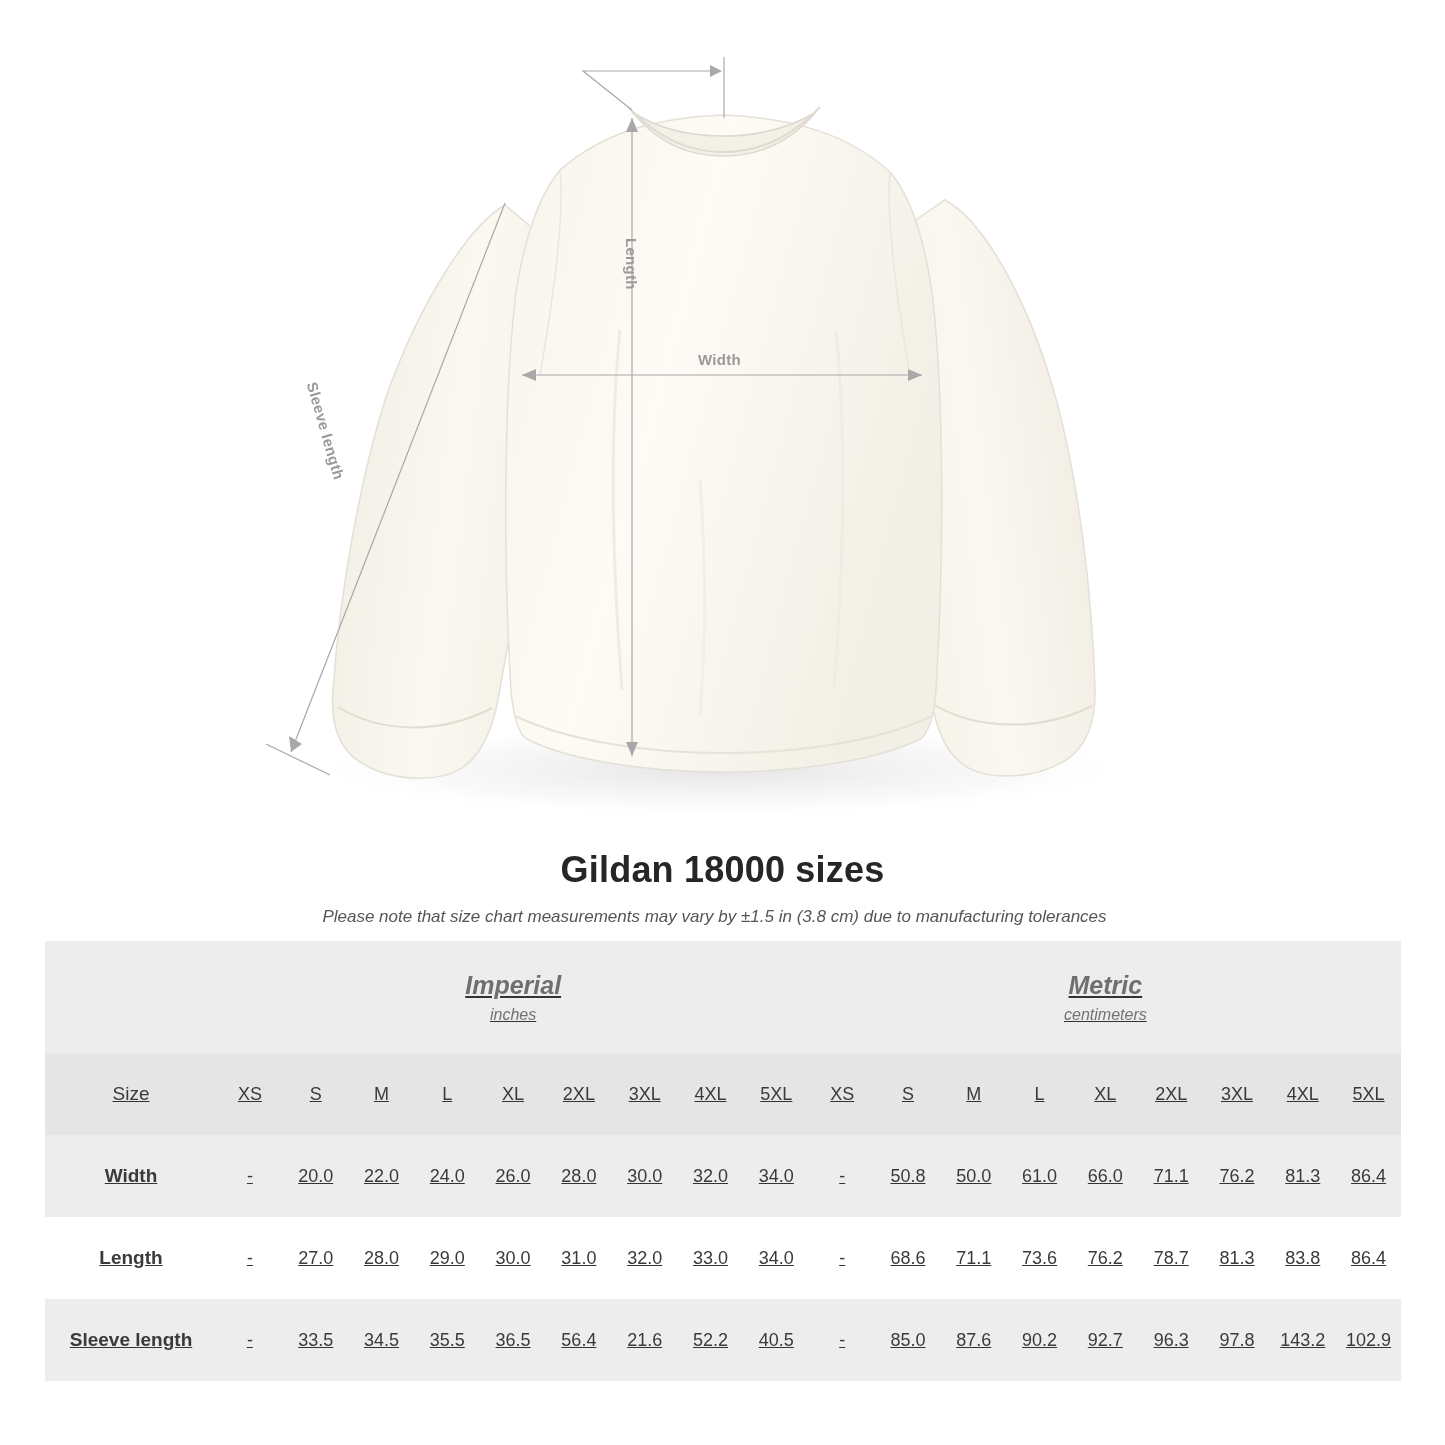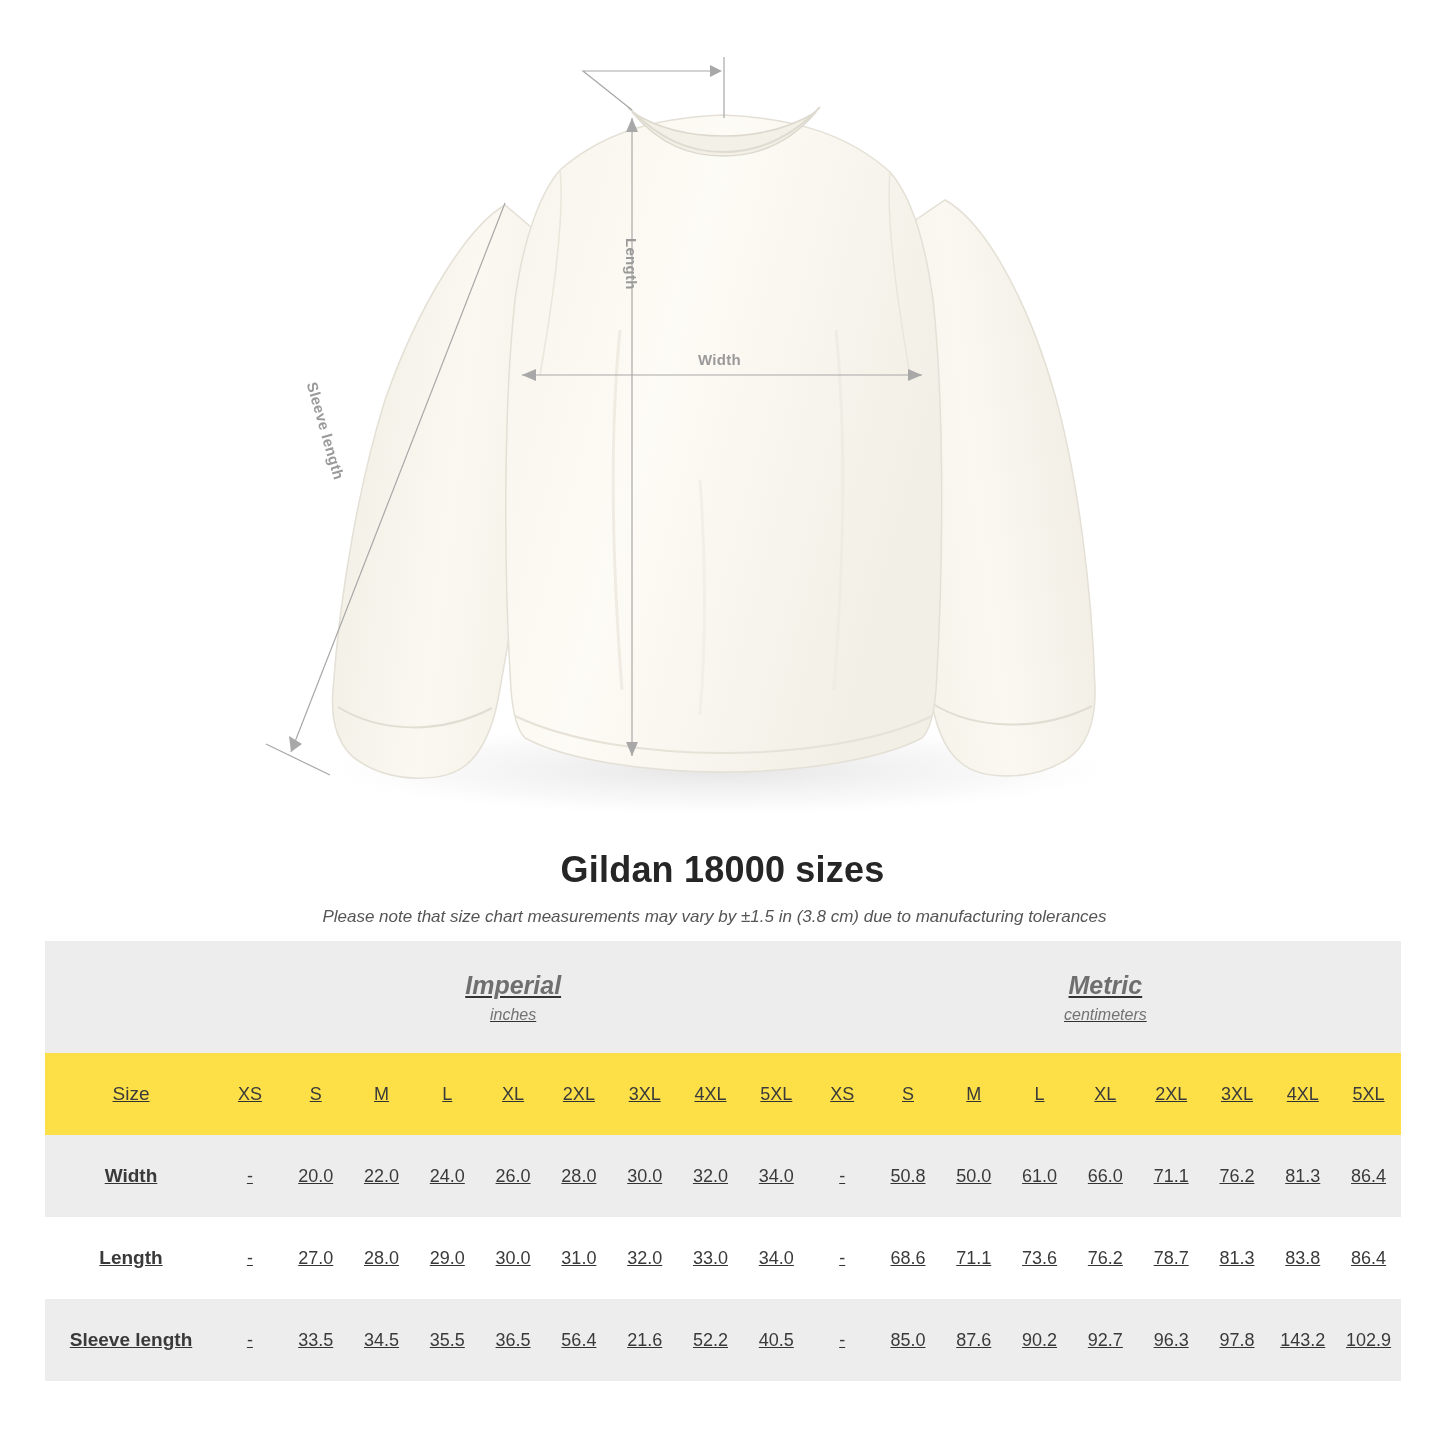--- a/index.html
+++ b/index.html
@@ -105,21 +105,21 @@
     line-height: 1.2;
   }
   .unit-sub {
     font-size: 16px;
     font-style: italic;
     color: #737373;
     margin-top: 6px;
   }
   .hdr-row td {
     height: 80px;
-    background: #fde047;
+    background: #e5e5e5;
     font-size: 19px;
     font-weight: bold;
     color: #3a3a3a;
   }
   .hdr-row td.rowlabel {
     font-size: 19px;
   }
   .data-row td {
     height: 80px;
   }

